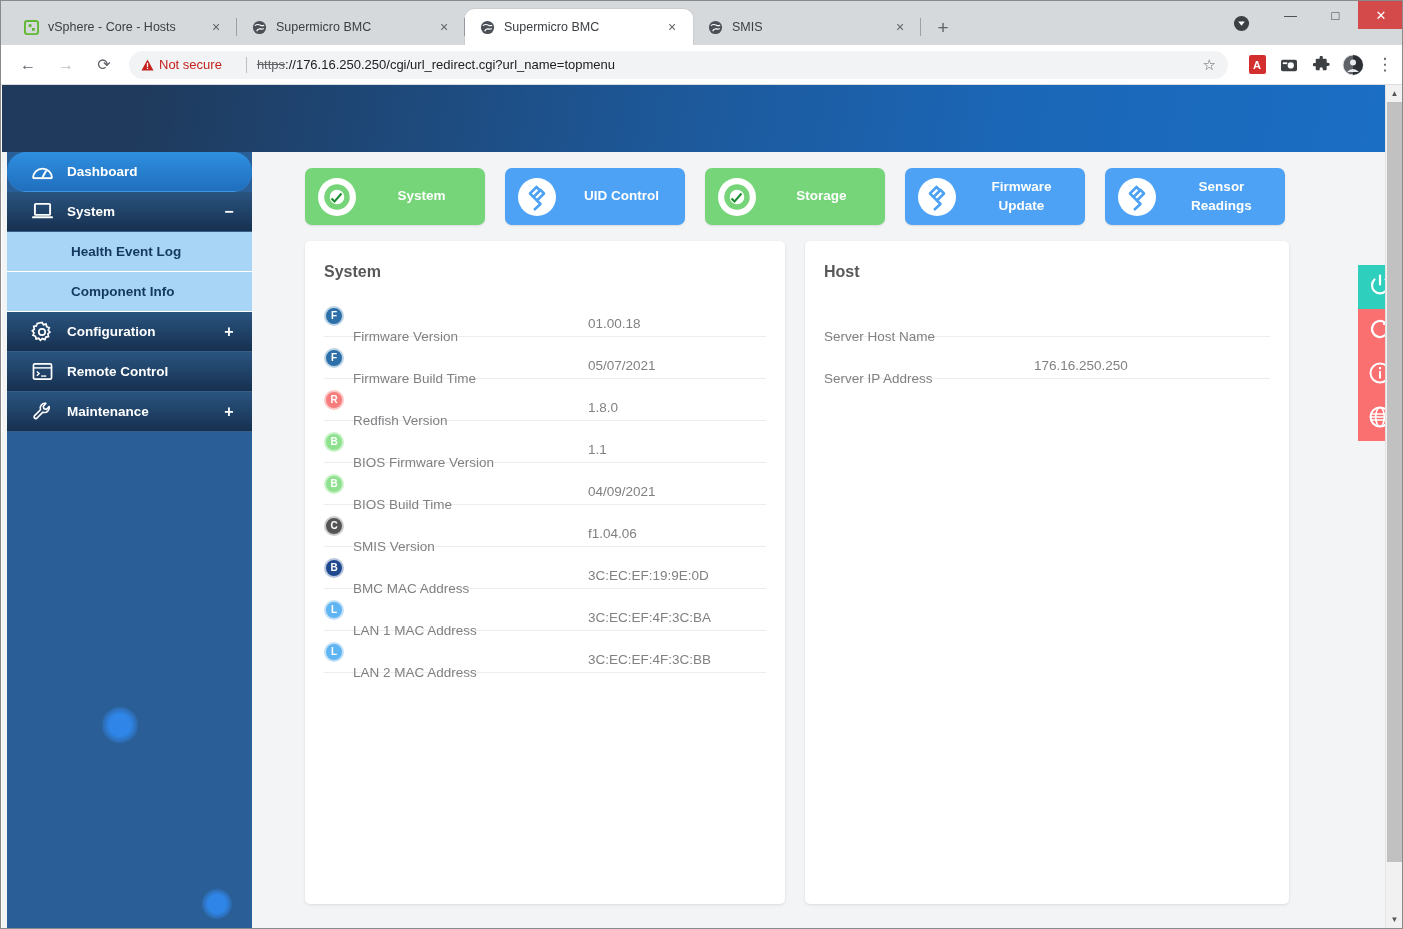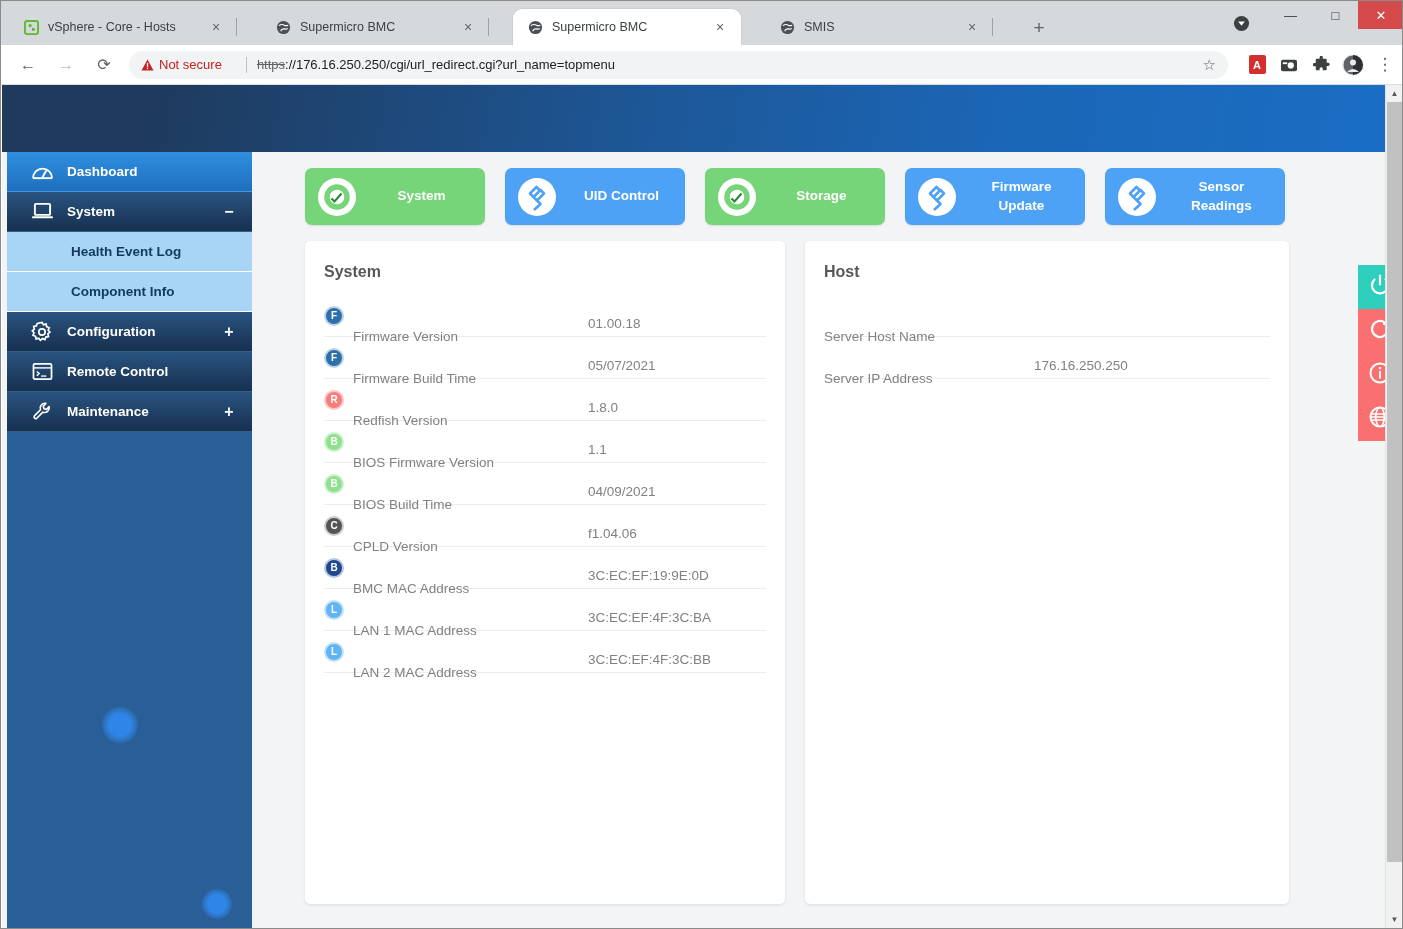--- a/index.html
+++ b/index.html
@@ -21,21 +21,20 @@
     overflow: hidden;
   }
 
   
   .tabstrip {
     position: absolute; top: 0; left: 0;
     width: 1403px; height: 44px;
     background: #d6d9dc;
     display: flex; align-items: flex-end;
     padding-left: 8px;
-    gap: 24px;
   }
   .tab {
     height: 36px;
     width: 228px;
     display: flex; align-items: center;
     padding: 0 4px 0 14px;
     position: relative;
     font-size: 12.5px;
     color: #3c4043;
     border-top-left-radius: 9px;
@@ -190,20 +189,21 @@
     color:#ffffff;
     font-size:13.5px; font-weight:bold;
     border-bottom: 1px solid rgba(255,255,255,0.07);
     position:relative;
   }
   .navitem.top-level {
     background: linear-gradient(180deg,#2a5480 0%, #16304f 100%);
   }
   .navitem.active {
     background: linear-gradient(180deg,#2f8fe0 0%, #1f6fbd 100%);
+    border-radius: 19px;
   }
   .navitem .nav-ico {
     width: 26px; flex: 0 0 26px; margin-right: 12px;
     display:flex; align-items:center; justify-content:center;
   }
   .navitem .nav-label { flex:1 1 auto; }
   .navitem .nav-toggle {
     font-size: 16px; font-weight: bold; color:#ffffff; line-height:1;
     width: 14px; text-align:center;
   }
@@ -604,21 +604,21 @@
             </div>
 
             <div class="row">
               <span class="row-ico ico-bios">B</span>
               <span class="row-label">BIOS Build Time</span>
               <span class="row-value">04/09/2021</span>
             </div>
 
             <div class="row">
               <span class="row-ico ico-cpld">C</span>
-              <span class="row-label">CPLD Version</span>
+              <span class="row-label">SMIS Version</span>
               <span class="row-value">f1.04.06</span>
             </div>
 
             <div class="row">
               <span class="row-ico ico-bmc">B</span>
               <span class="row-label">BMC MAC Address</span>
               <span class="row-value">3C:EC:EF:19:9E:0D</span>
             </div>
 
             <div class="row">

